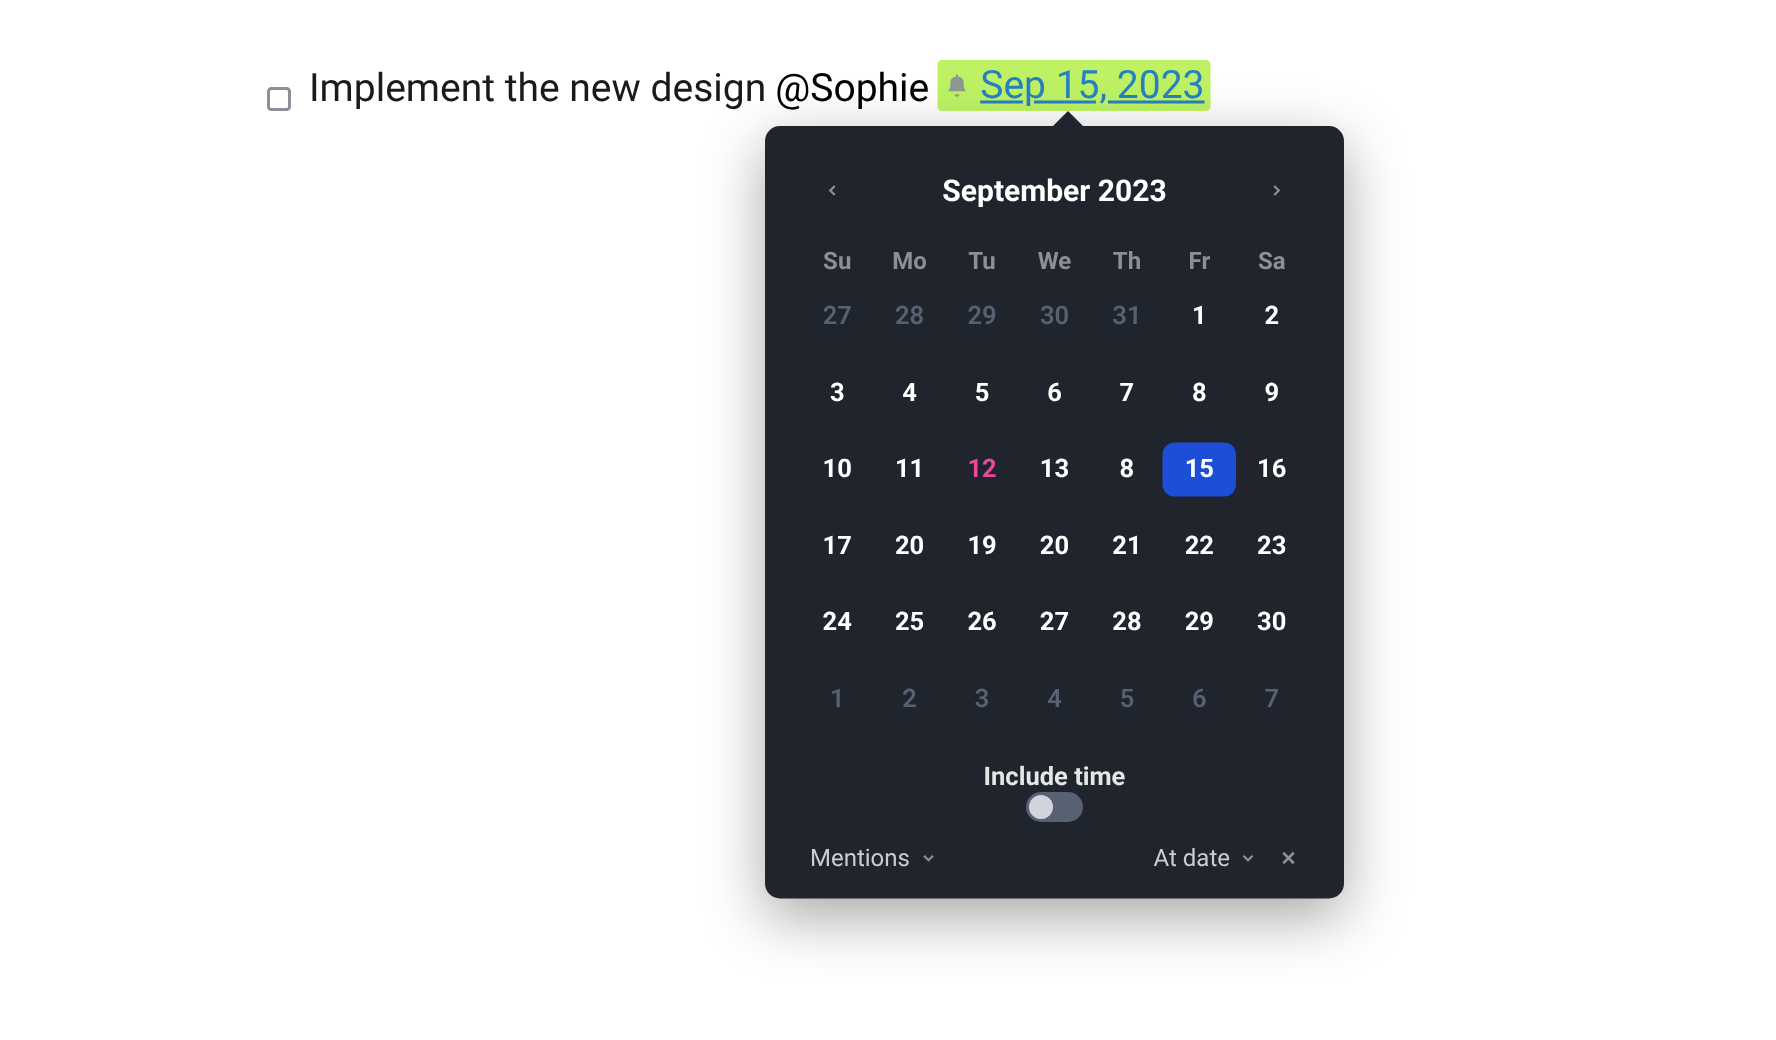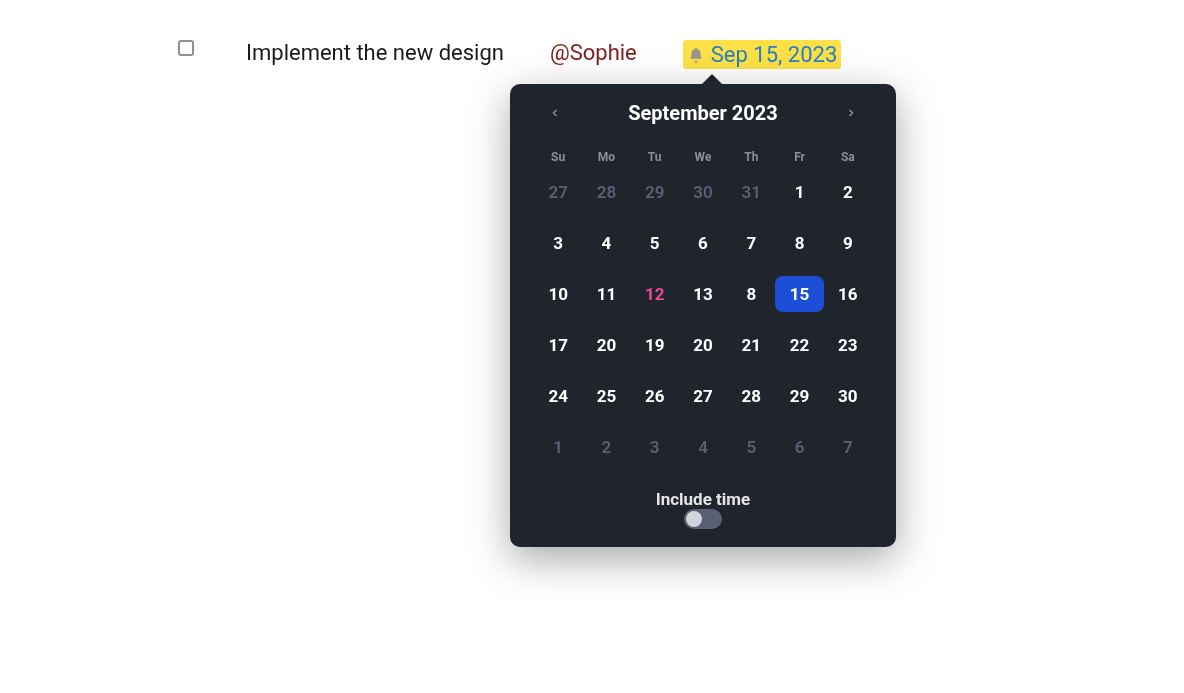--- a/index.html
+++ b/index.html
@@ -11,61 +11,61 @@
       width: 1184px;
       height: 693px;
       position: relative;
       overflow: hidden;
     }
     .task-row {
       position: absolute;
       top: 40px;
       left: 178px;
       display: flex;
-      align-items: flex-start;
-      font-size: 22px;
+      align-items: flex-end;
+      font-size: 26px;
       color: #1a1a1a;
-      gap: 40px;
     }
     .checkbox {
       width: 16px;
       height: 16px;
       border: 2px solid #8a8f98;
       border-radius: 3px;
       margin-right: 12px;
       display: inline-block;
       flex-shrink: 0;
     }
     .task-text { color: #1a1a1a; }
-    .mention { color: #7f1d1d; margin-left: 6px; }
+    .mention { color: #000000; margin-left: 6px; }
     .date-highlight {
-      background: #fde047;
+      background: #bef264;
       border-radius: 3px;
       padding: 2px 4px;
       margin-left: 6px;
       display: inline-flex;
       align-items: center;
       color: #2680c2;
+      text-decoration: underline;
     }
     .bell-icon {
       display: inline-flex;
       margin-right: 6px;
       opacity: 0.9;
     }
 
     .popover {
       position: absolute;
       top: 84px;
       left: 510px;
       width: 386px;
       background: #20242d;
       border-radius: 10px;
       box-shadow: 0 12px 40px rgba(0,0,0,0.35);
       color: #e6e6e6;
-      padding: 0 12px 18px;
+      padding: 14px 12px 18px;
     }
     .popover::before {
       content: "";
       position: absolute;
       top: -10px;
       left: 192px;
       border-left: 10px solid transparent;
       border-right: 10px solid transparent;
       border-bottom: 10px solid #20242d;
     }
@@ -90,21 +90,21 @@
       font-weight: 700;
       color: #ffffff;
     }
     .dow-row {
       display: grid;
       grid-template-columns: repeat(7, 1fr);
       padding: 12px 12px 6px;
     }
     .dow {
       text-align: center;
-      font-size: 12px;
+      font-size: 16px;
       font-weight: 700;
       color: #8a8f98;
     }
     .grid {
       display: grid;
       grid-template-columns: repeat(7, 1fr);
       row-gap: 15px;
       padding: 4px 12px 10px;
     }
     .cell {
@@ -274,13 +274,35 @@
     </div>
 
   <div class="section row-flex">
     <span class="section-label">Include time</span>
     <span class="toggle">
         <span class="knob"></span>
       </span>
   </div>
 
 
+  <div class="reminder-row">
+    <span class="dd">
+      <span>Mentions</span>
+      <svg class="chev-down-icon" width="12" height="12" viewBox="0 0 24 24" fill="none" stroke="currentColor" stroke-width="3">
+          <polyline points="6 9 12 15 18 9"></polyline>
+        </svg>
+    </span>
+    <span class="right-group">
+      <span class="dd">
+        <span>At date</span>
+        <svg class="chev-down-icon" width="12" height="12" viewBox="0 0 24 24" fill="none" stroke="currentColor" stroke-width="3">
+            <polyline points="6 9 12 15 18 9"></polyline>
+          </svg>
+      </span>
+      <span class="x-btn">
+        <svg width="14" height="14" viewBox="0 0 24 24" fill="none" stroke="currentColor" stroke-width="3">
+            <line x1="18" y1="6" x2="6" y2="18"></line>
+            <line x1="6" y1="6" x2="18" y2="18"></line>
+          </svg>
+      </span>
+    </span>
+  </div>
 </div>
 
 </body></html>

